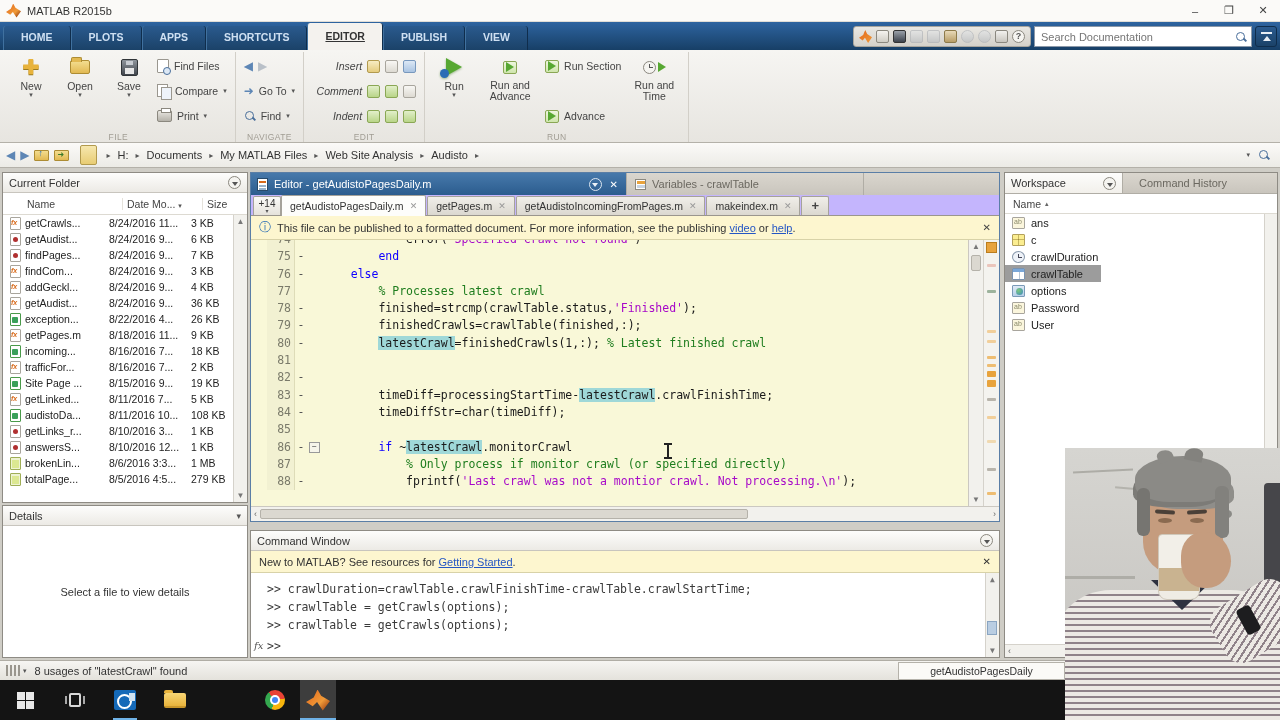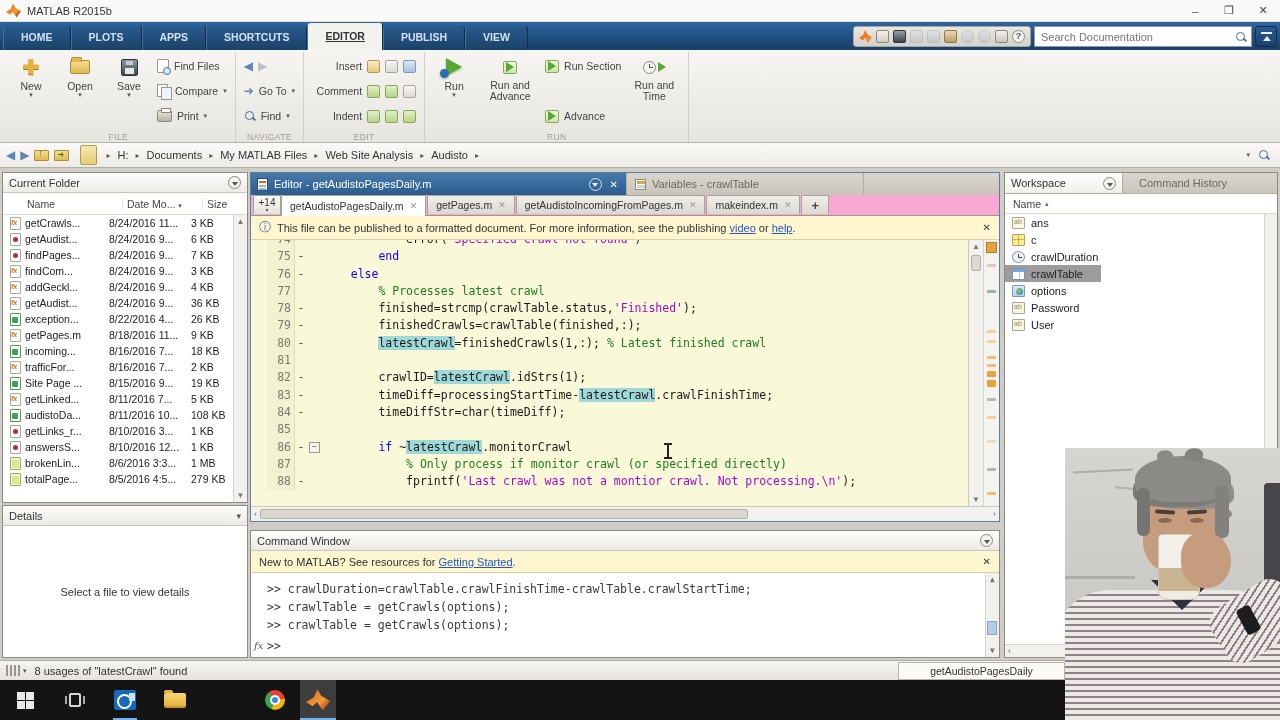--- a/index.html
+++ b/index.html
@@ -60,21 +60,21 @@
   .i-pages::before { left:0; top:0; } .i-pages::after { left:4px; top:3px; background:#eef3fa; }
   .i-print { width:15px; height:12px; background:linear-gradient(#e8e6e1,#b5b2aa); border:1px solid #8b887f; border-radius:2px; position:relative; }
   .i-print::before { content:""; position:absolute; left:3px; top:-3px; width:8px; height:3px; background:#fff; border:1px solid #8b887f; }
   .arr { font-size:12px; line-height:12px; }
   .blue { color:#5d86b5; } .grayed { color:#b9c0c8; }
   .i-goto { color:#5d86b5; font-size:12px; }
   .esq { width:13px; height:13px; border:1px solid #a8a59d; border-radius:2px; background:linear-gradient(#f8f7f4,#dddad2); display:inline-block; }
   .esq.g { background:linear-gradient(#e2efca,#b9d588); border-color:#8aa755; }
   .esq.y { background:linear-gradient(#f7ecc3,#e5cc7e); border-color:#b29a4e; }
   .esq.b { background:linear-gradient(#dce8f5,#aac4e2); border-color:#7898bd; }
-  .elbl { width:50px; text-align:right; }
+  .elbl { width:50px; text-align:right;font-style:italic; }
   .i-bp { width:20px; height:22px; background:#fff; border:1px solid #9a978f; border-radius:2px; position:relative; }
   .i-bp::before,.i-bp::after { content:""; position:absolute; left:3px; width:5px; height:5px; border-radius:50%; background:#c43a2a; }
   .i-bp::before { top:4px; } .i-bp::after { top:12px; }
   .runtri { width:0; height:0; border-left:16px solid #57a832; border-top:9px solid transparent; border-bottom:9px solid transparent; position:relative; filter:drop-shadow(0 1px 1px #9ab88a); }
   .rundot { position:absolute; left:-22px; top:2px; width:9px; height:9px; background:#2a6db5; border-radius:50%; }
   .minitri { width:0; height:0; border-left:8px solid #57a832; border-top:5px solid transparent; border-bottom:5px solid transparent; }
   .minibox { width:14px; height:13px; border:1px solid #8aa755; background:linear-gradient(#eef6df,#cfe5ac); display:flex; align-items:center; justify-content:center; border-radius:2px; }
   .clock { width:13px; height:13px; border:1.5px solid #8b887f; border-radius:50%; background:#f5f4f0; position:relative; }
   .clock::before { content:""; position:absolute; left:5px; top:2px; width:1.5px; height:4px; background:#555; }
   .clock::after { content:""; position:absolute; left:5px; top:5px; width:4px; height:1.5px; background:#555; }
@@ -127,21 +127,21 @@
   #eblue { width:375px; background:linear-gradient(#4779ab,#2b5c8e); color:#fff; display:flex; align-items:center; gap:6px; padding:0 6px; font-size:11px; }
   .eicon { width:11px; height:13px; background:#fff; border:1px solid #274a6b; position:relative; flex:0 0 auto; }
   .eicon::after { content:""; position:absolute; left:1px; top:2px; width:7px; height:2px; background:#d86a1a; box-shadow:0 4px 0 #9ab4cc, 0 7px 0 #9ab4cc; }
   #eblue .spacer { flex:1; }
   .wcirc { width:13px; height:13px; border:1px solid #dce6f0; border-radius:50%; position:relative; }
   .wcirc::after { content:""; position:absolute; left:2.5px; top:4px; border-left:3px solid transparent; border-right:3px solid transparent; border-top:4px solid #ecf2f8; }
   .ex { color:#fff; font-size:10px; padding:0 2px; }
   #evartab { width:238px; display:flex; align-items:center; gap:6px; padding:0 8px; font-size:11px; color:#6b6860; border-left:1px solid #b0ada5; border-right:1px solid #b0ada5; }
   .vicon { width:11px; height:11px; background:#fff; border:1px solid #8b887f; position:relative; }
   .vicon::after { content:""; position:absolute; left:1px; top:1px; width:8px; height:3px; background:#e8a33d; box-shadow:0 4px 0 #c8d4e2; }
-  #dtabs { height:21px; background:#f9a8d4; border-bottom:1px solid #9a968e; display:flex; align-items:flex-start; padding-left:2px; flex:0 0 auto; }
+  #dtabs { height:21px; background:#c4b5fd; border-bottom:1px solid #9a968e; display:flex; align-items:center; padding-left:2px; flex:0 0 auto; }
   #ovftab { width:28px; text-align:center; font-size:10px; color:#333; background:linear-gradient(#fafaf8,#e5e2db); border:1px solid #a5a29a; border-bottom:none; border-radius:2px 2px 0 0; line-height:9px; padding:2px 0 1px 0; }
   #ovftab .dropmark { font-size:6px; }
   .dtab { display:flex; align-items:center; gap:6px; padding:0 8px; height:19px; font-size:10.5px; color:#333; background:linear-gradient(#f0eee9,#dbd8d0); border:1px solid #a5a29a; border-bottom:none; border-radius:2px 2px 0 0; margin-right:1px; white-space:nowrap; }
   .dtab.on { background:#fdfdfb; height:21px; }
   .dx { color:#999; font-size:9px; }
   #newtab { padding:0 9px; font-size:13px; color:#444; font-weight:bold; }
   #pubbar { height:24px; background:#fdf6cf; border-bottom:1px solid #d8d2a8; display:flex; align-items:center; gap:6px; padding:0 8px; font-size:11px; color:#333; flex:0 0 auto; }
   .ibadge { color:#2a6db5; font-size:12px; }
   .lnk { color:#2456c4; text-decoration:underline; }
   #pubx { margin-left:auto; color:#444; font-size:10px; }
@@ -632,21 +632,21 @@
   <div id="codearea">
     <div id="code">
         <div class="cl"><span class="ln">74</span><span class="ld">-</span><span class="lf"></span><span class="ct"><span>            error(</span><span class="st">'Specified crawl not found'</span><span>)</span></span></div>
         <div class="cl"><span class="ln">75</span><span class="ld">-</span><span class="lf"></span><span class="ct"><span>        </span><span class="kw">end</span></span></div>
         <div class="cl"><span class="ln">76</span><span class="ld">-</span><span class="lf"></span><span class="ct"><span>    </span><span class="kw">else</span></span></div>
         <div class="cl"><span class="ln">77</span><span class="ld"></span><span class="lf"></span><span class="ct"><span>        </span><span class="cm">% Processes latest crawl</span></span></div>
         <div class="cl"><span class="ln">78</span><span class="ld">-</span><span class="lf"></span><span class="ct"><span>        finished=strcmp(crawlTable.status,</span><span class="st">'Finished'</span><span>);</span></span></div>
         <div class="cl"><span class="ln">79</span><span class="ld">-</span><span class="lf"></span><span class="ct"><span>        finishedCrawls=crawlTable(finished,:);</span></span></div>
         <div class="cl"><span class="ln">80</span><span class="ld">-</span><span class="lf"></span><span class="ct"><span>        </span><span class="hl">latestCrawl</span><span>=finishedCrawls(1,:); </span><span class="cm">% Latest finished crawl</span></span></div>
         <div class="cl"><span class="ln">81</span><span class="ld"></span><span class="lf"></span><span class="ct"></span></div>
-        <div class="cl"><span class="ln">82</span><span class="ld">-</span><span class="lf"></span><span class="ct"><span>        crawlID=</span><span class="hl">latestCrawl</span><span>.idStrs(1);</span></span></div>
+        <div class="cl"><span class="ln">82</span><span class="ld">-</span><span class="lf"></span></div>
         <div class="cl"><span class="ln">83</span><span class="ld">-</span><span class="lf"></span><span class="ct"><span>        timeDiff=processingStartTime-</span><span class="hl">latestCrawl</span><span>.crawlFinishTime;</span></span></div>
         <div class="cl"><span class="ln">84</span><span class="ld">-</span><span class="lf"></span><span class="ct"><span>        timeDiffStr=char(timeDiff);</span></span></div>
         <div class="cl"><span class="ln">85</span><span class="ld"></span><span class="lf"></span><span class="ct"></span></div>
         <div class="cl"><span class="ln">86</span><span class="ld">-</span><span class="lf fold"></span><span class="ct"><span>        </span><span class="kw">if</span><span> ~</span><span class="hl">latestCrawl</span><span>.monitorCrawl</span></span></div>
         <div class="cl"><span class="ln">87</span><span class="ld"></span><span class="lf"></span><span class="ct"><span>            </span><span class="cm">% Only process if monitor crawl (or specified directly)</span></span></div>
         <div class="cl"><span class="ln">88</span><span class="ld">-</span><span class="lf"></span><span class="ct"><span>            fprintf(</span><span class="st">'Last crawl was not a montior crawl. Not processing.\n'</span><span>);</span></span></div>
       </div>
     <div id="evsb">
       <span>▲</span>
       <span id="evthumb"></span>

